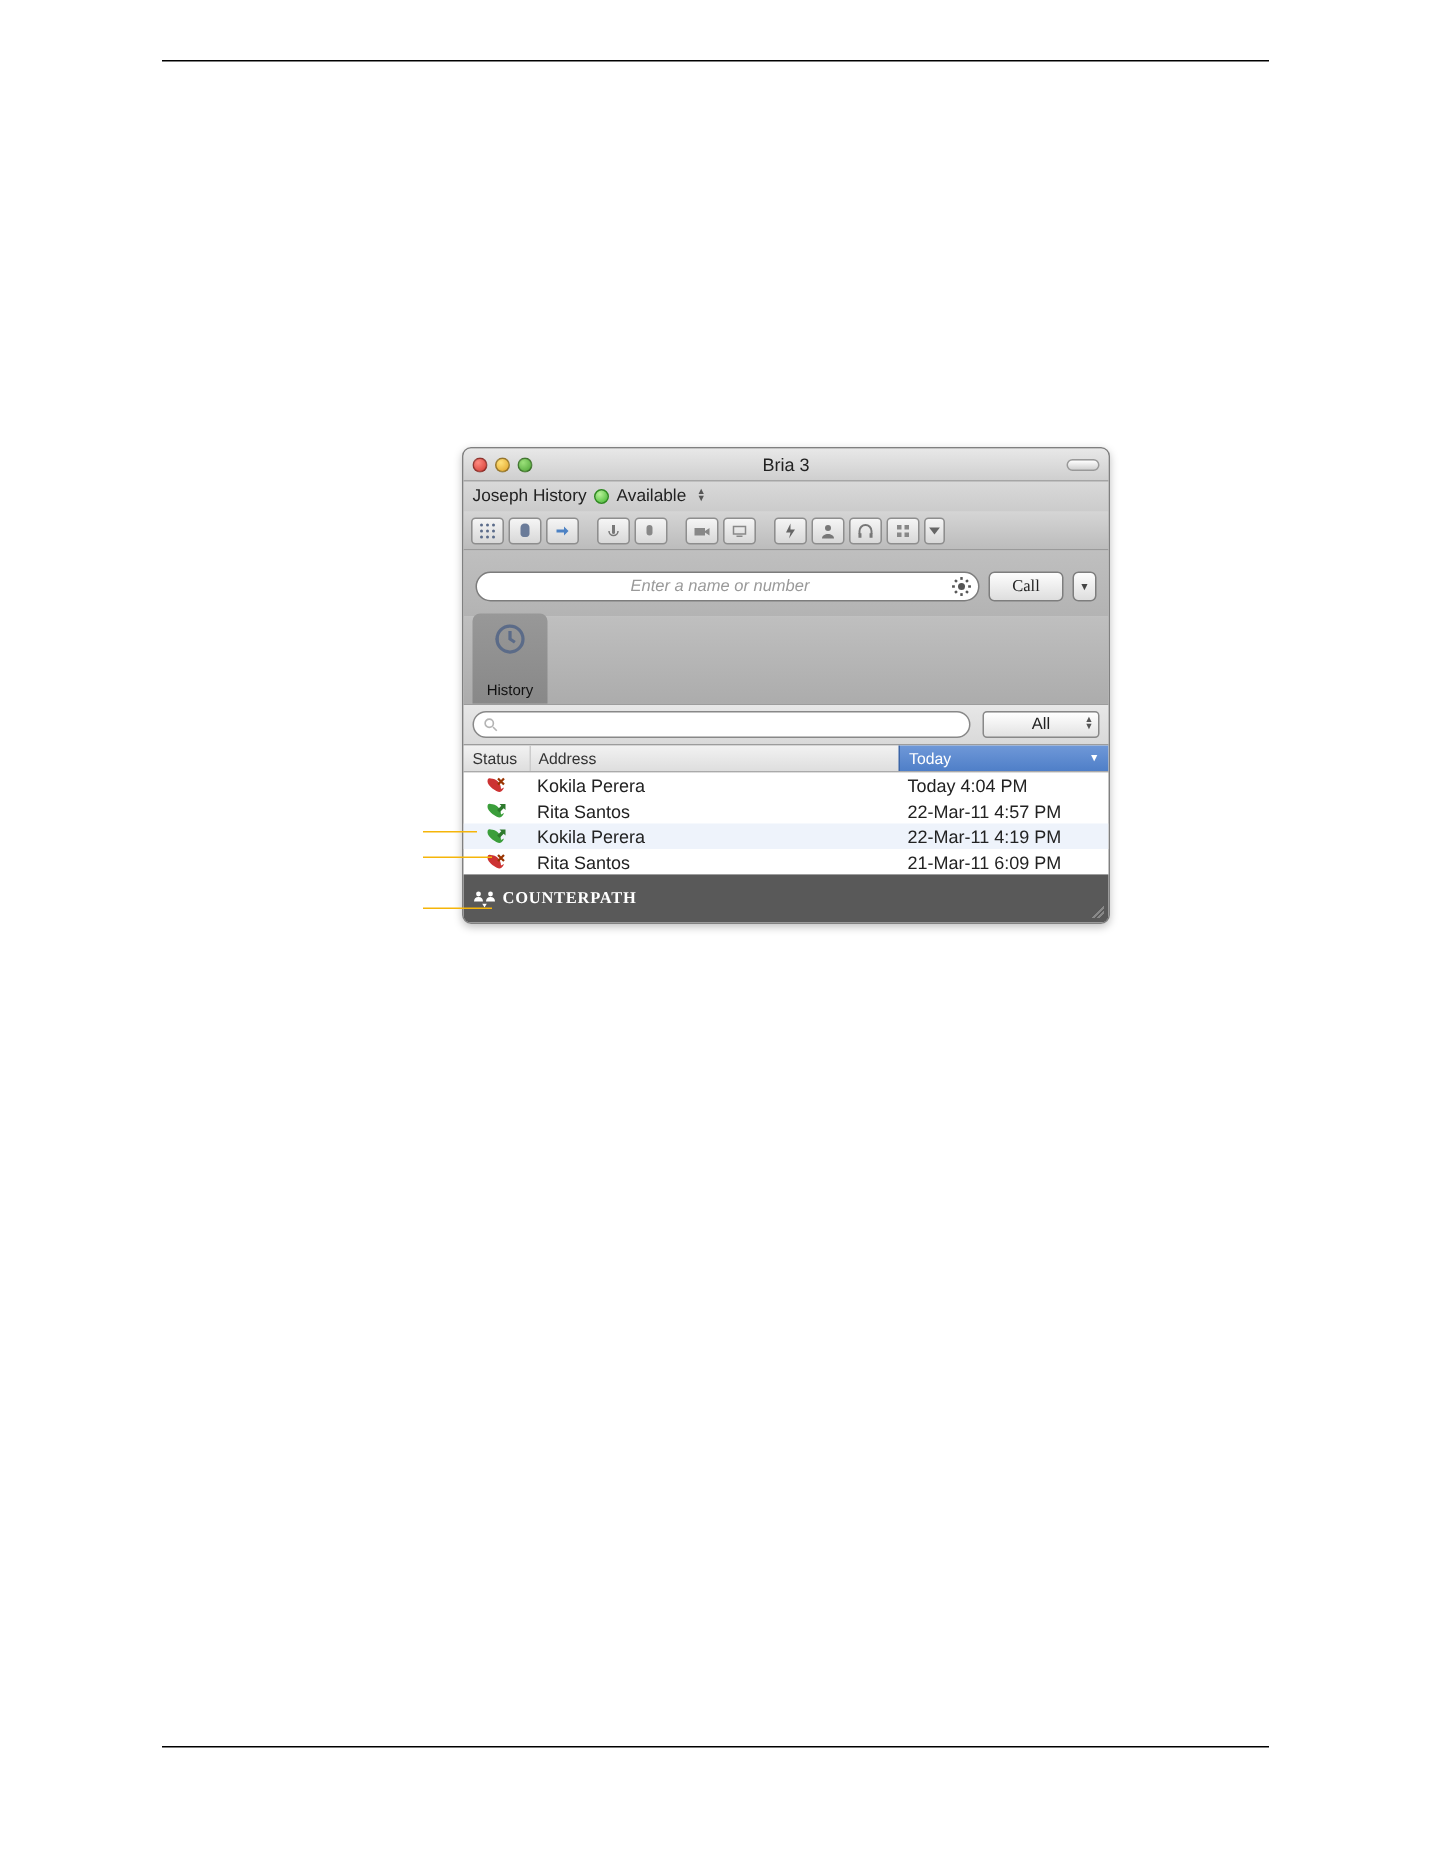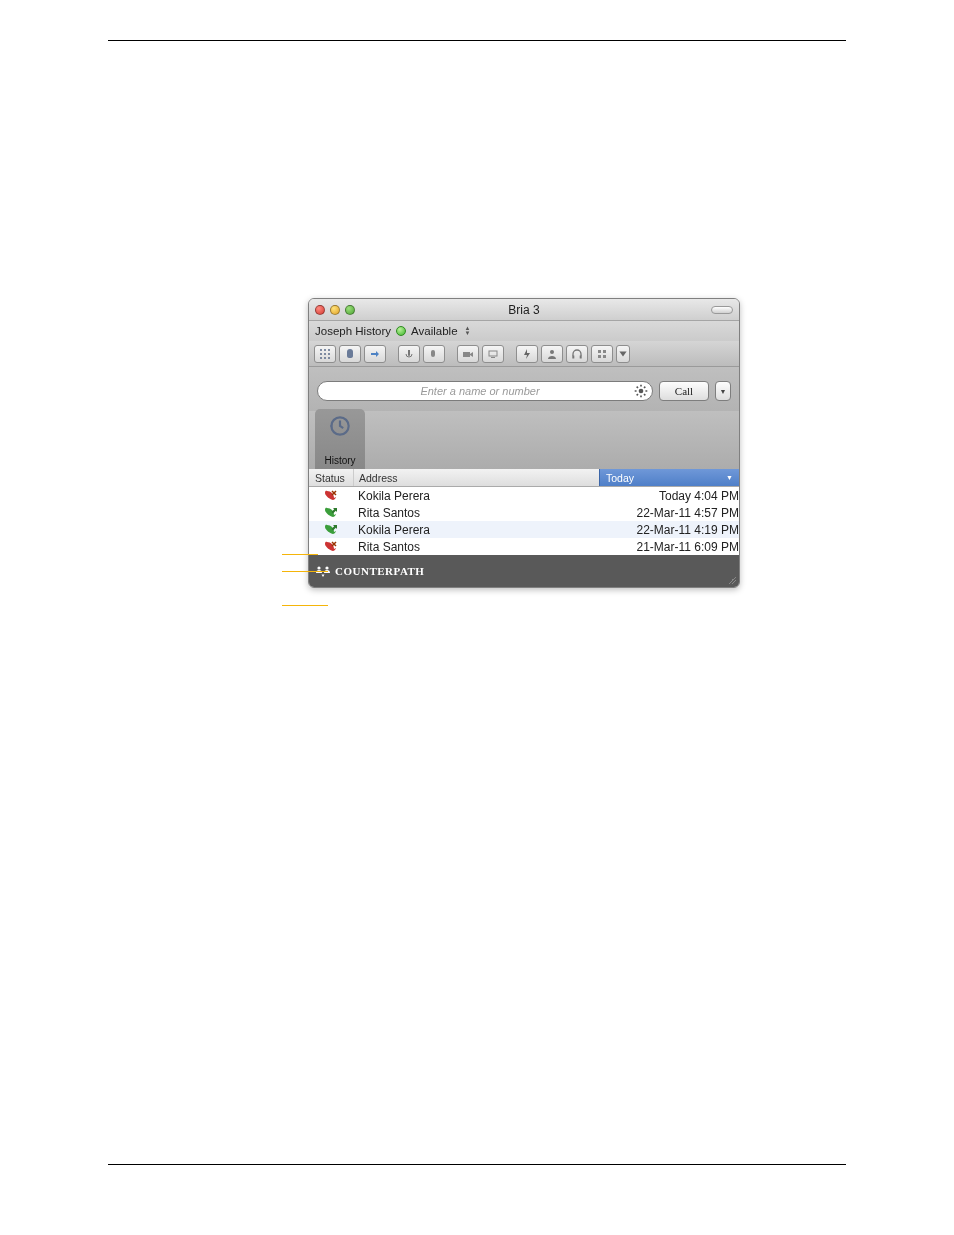--- a/index.html
+++ b/index.html
@@ -198,21 +198,21 @@
   }
   .col-date .sort-ind { position:absolute; right:6px; font-size:7px; }
   .rows { background:#fff; }
   .row {
     height: 17px; display:flex; align-items:center;
     font-size: 12px;
   }
   .row.alt { background:#eef3fb; }
   .row .rstatus { width:44px; display:flex;align-items:center;justify-content:center; position:relative;}
   .row .raddr { flex:1; padding-left:5px; }
-  .row .rdate { width:140px; padding-left:6px;text-align:right; }
+  .row .rdate { width:140px; padding-left:6px; }
   .footer {
     height: 22px;
     background: #595959;
     display:flex;align-items:center;
     padding: 16px 6px;
     gap:5px;
     font-family:Liberation Serif, serif;
   }
   .brand {
     color:#fff; font-weight:bold; font-size:11px; letter-spacing:.5px;
@@ -380,20 +380,35 @@
         <svg viewBox="0 0 24 24">
             <circle cx="12" cy="12" r="8" fill="none" stroke="#5b6b88" stroke-width="2"></circle>
             <path stroke="#5b6b88" stroke-width="2" fill="none" d="M12 7v5l3 2"></path>
             <path fill="#5b6b88" d="M3 12l2-3v6z"></path>
           </svg>
       </span>
       <span>History</span>
     </div>
   </div>
 
+  <div class="search-row">
+    <div class="search-field">
+      <svg viewBox="0 0 12 12">
+          <circle cx="5" cy="5" r="3.3" fill="none" stroke="#777" stroke-width="1.3"></circle>
+          <line x1="8" y1="8" x2="11" y2="11" stroke="#777" stroke-width="1.3"></line>
+        </svg>
+    </div>
+    <div class="filter-sel">
+      <span>All</span>
+      <span class="stepper">
+          <span>▲</span>
+          <span>▼</span>
+        </span>
+    </div>
+  </div>
 
   <div class="list-header">
     <div class="col-status">Status</div>
     <div class="col-address">Address</div>
     <div class="col-date">
       <span>Today</span>
       <span class="sort-ind">▼</span>
     </div>
   </div>
 

